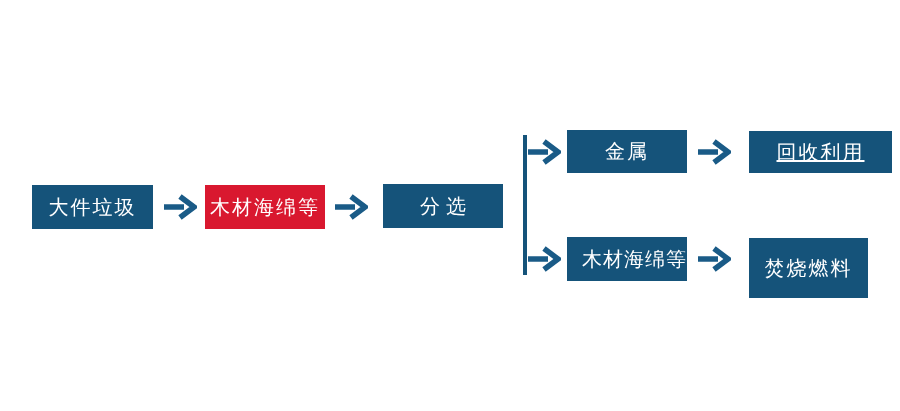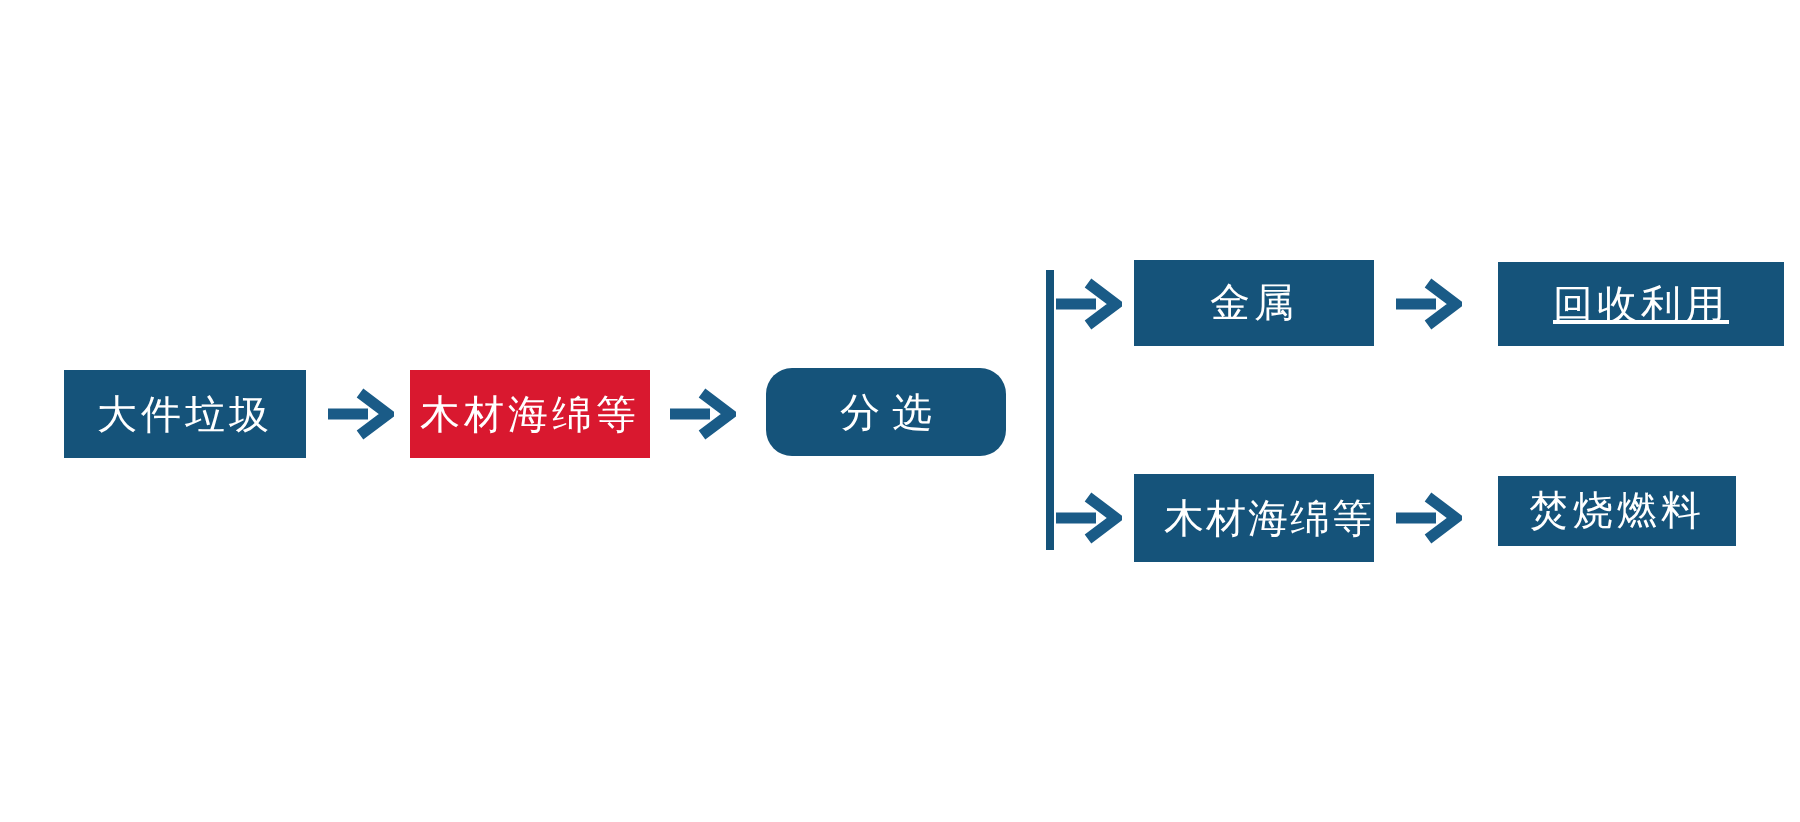--- a/index.html
+++ b/index.html
@@ -49,25 +49,25 @@
     left: 523px;
     top: 135px;
     width: 4px;
     height: 140px;
     background: var(--node-blue);
   }
 
   
   .n-bulky   { left: 32px;  top: 185px; width: 121px; height: 44px; align-items: center; }
   .n-crusher { left: 205px; top: 185px; width: 120px; height: 44px; }
-  .n-sorting { left: 383px; top: 184px; width: 120px; height: 44px; border-radius: 13px; }
+  .n-sorting { left: 383px; top: 184px; width: 120px; height: 44px; }
   .n-metal   { left: 567px; top: 130px; width: 120px; height: 43px; }
   .n-recycle { left: 749px; top: 131px; width: 143px; height: 42px; text-decoration: underline; }
   .n-wood    { left: 567px; top: 237px; width: 120px; height: 44px; justify-content: flex-end; }
-  .n-fuel    { left: 749px; top: 238px; width: 119px; height: 35px; }
+  .n-fuel    { left: 749px; top: 238px; width: 119px; height: 60px; }
 
   
   .a-1 { left: 163px; top: 193px; }
   .a-2 { left: 334px; top: 193px; }
   .a-branch-top    { left: 527px; top: 138px; }
   .a-branch-bottom { left: 527px; top: 245px; }
   .a-3 { left: 697px; top: 138px; }
   .a-4 { left: 697px; top: 245px; }
 </style>
 </head>

